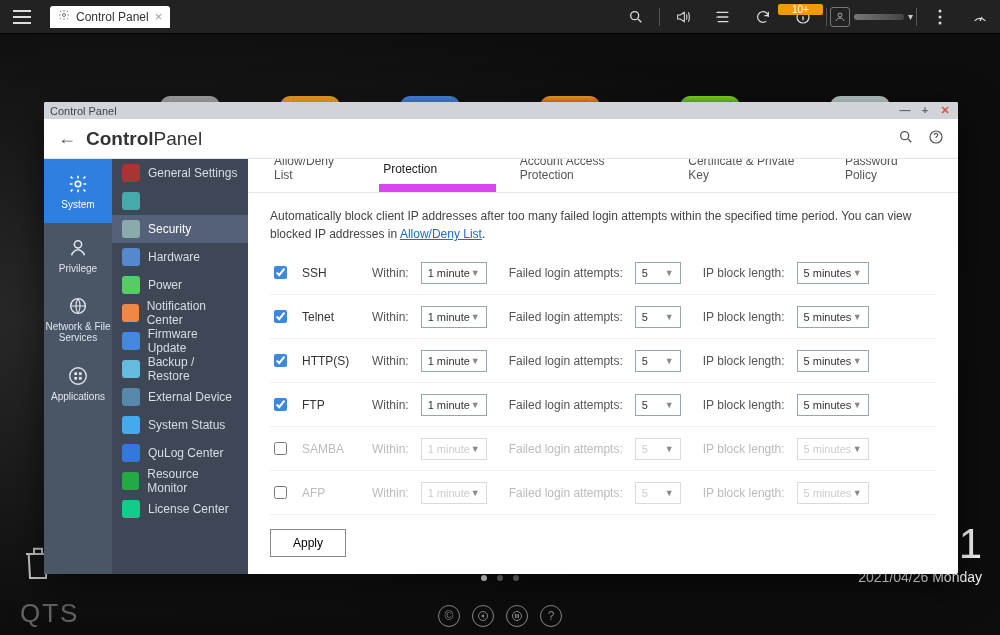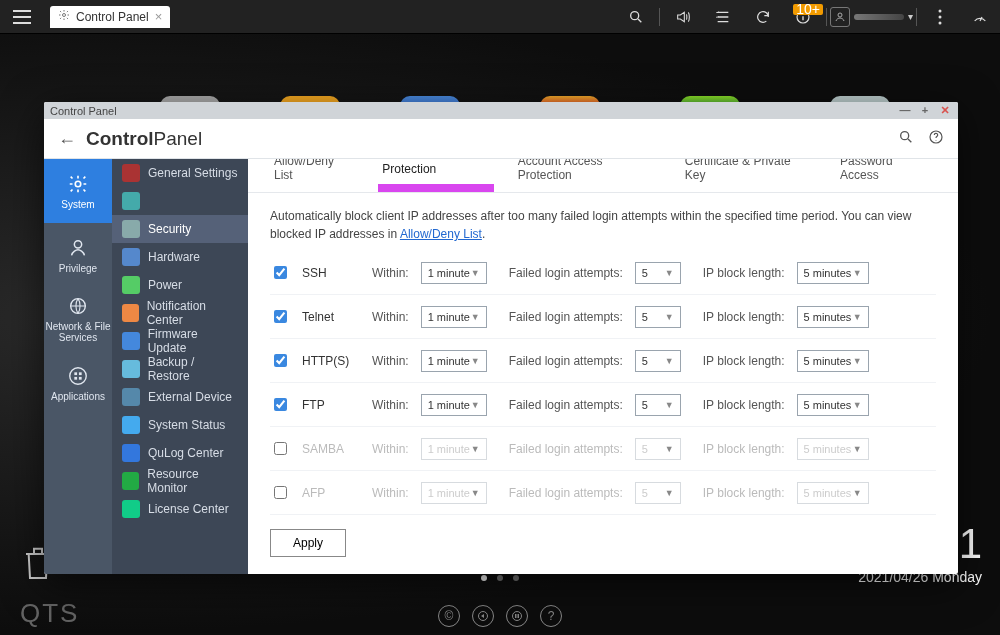--- a/index.html
+++ b/index.html
@@ -8,21 +8,21 @@
 
   
   .topbar { height: 34px; background: #222; display: flex; align-items: center; border-bottom: 1px solid #000; }
   .hamburger { width: 44px; height: 34px; display:flex; align-items:center; justify-content:center; cursor:pointer; }
   .hamburger svg, .top-icon svg { display:block; }
   .tab { background:#fff; color:#333; height:22px; display:flex; align-items:center; gap:6px; padding:0 8px; border-radius:3px 3px 0 0; font-size:12px; margin-left:6px; }
   .tab .close { color:#999; cursor:pointer; font-size:13px; }
   .topbar-right { margin-left:auto; display:flex; align-items:center; height:100%; }
   .top-icon { width:40px; height:34px; display:flex; align-items:center; justify-content:center; cursor:pointer; color:#ddd; position:relative; }
   .vdiv { width:1px; height:18px; background:#555; margin:0 3px; }
-  .badge { position:absolute; top:4px; right:0; background:#f29b00; color:#fff; font-size:14px; padding:0 3px; border-radius:2px; line-height:11px; }
+  .badge { position:absolute; top:4px; right:0; background:#f29b00; color:#fff; font-size:10px; padding:0 14px; border-radius:2px; line-height:11px; }
   .userbox { display:flex; align-items:center; gap:4px; color:#ccc; }
   .usersq { width:20px; height:20px; border:1px solid #777; border-radius:3px; display:flex; align-items:center; justify-content:center; }
 
   
   .desktop-clock { position:absolute; right:18px; bottom:50px; text-align:right; }
   .desktop-clock .time { font-size:42px; color:#fff; line-height:1; }
   .desktop-clock .date { font-size:14px; color:#fff; margin-top:4px; }
   .qts-logo { position:absolute; left:20px; bottom:6px; font-size:26px; letter-spacing:2px; color:#888; opacity:.7; }
   .trash { position:absolute; left:22px; bottom:50px; color:#bbb; }
 
@@ -317,21 +317,21 @@
           <span>License Center</span>
         </div>
       </div>
 
     <div class="content">
       <div class="tabs" id="tabbar">
           <div class="tabi">Allow/Deny List</div>
           <div class="tabi active">IP Access Protection</div>
           <div class="tabi">Account Access Protection</div>
           <div class="tabi">Certificate &amp; Private Key</div>
-          <div class="tabi">Password Access</div>
+          <div class="tabi">Password Policy</div>
         </div>
       <div class="desc">
         <span>Automatically block client IP addresses after too many failed login attempts within the specified time period. You can view blocked IP addresses in </span><a href="#">Allow/Deny List</a>.
       </div>
       <div class="rows" id="rules">
           <div class="row">
             <input type="checkbox" checked="" style="">
             <span class="svc">SSH</span>
             <span class="lab">Within:</span>
             <span class="sel">

